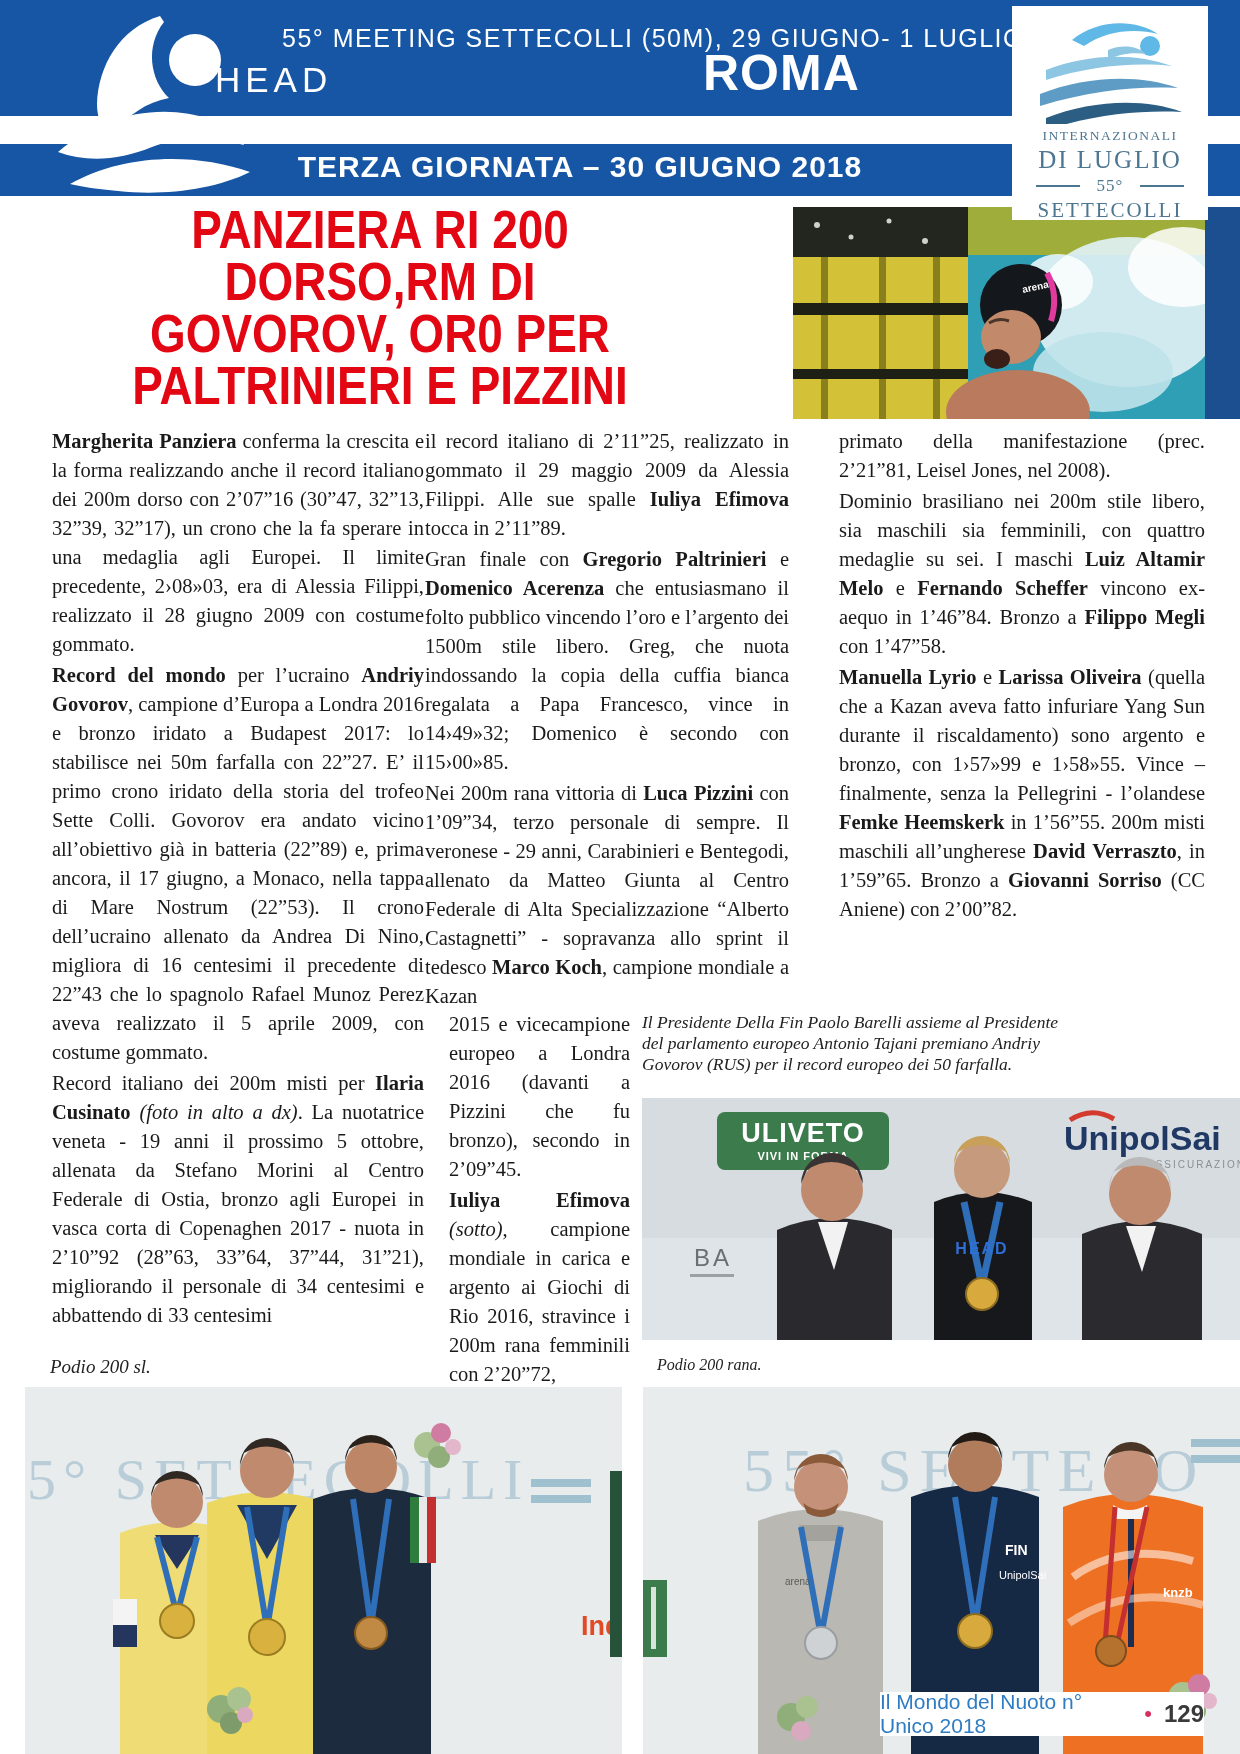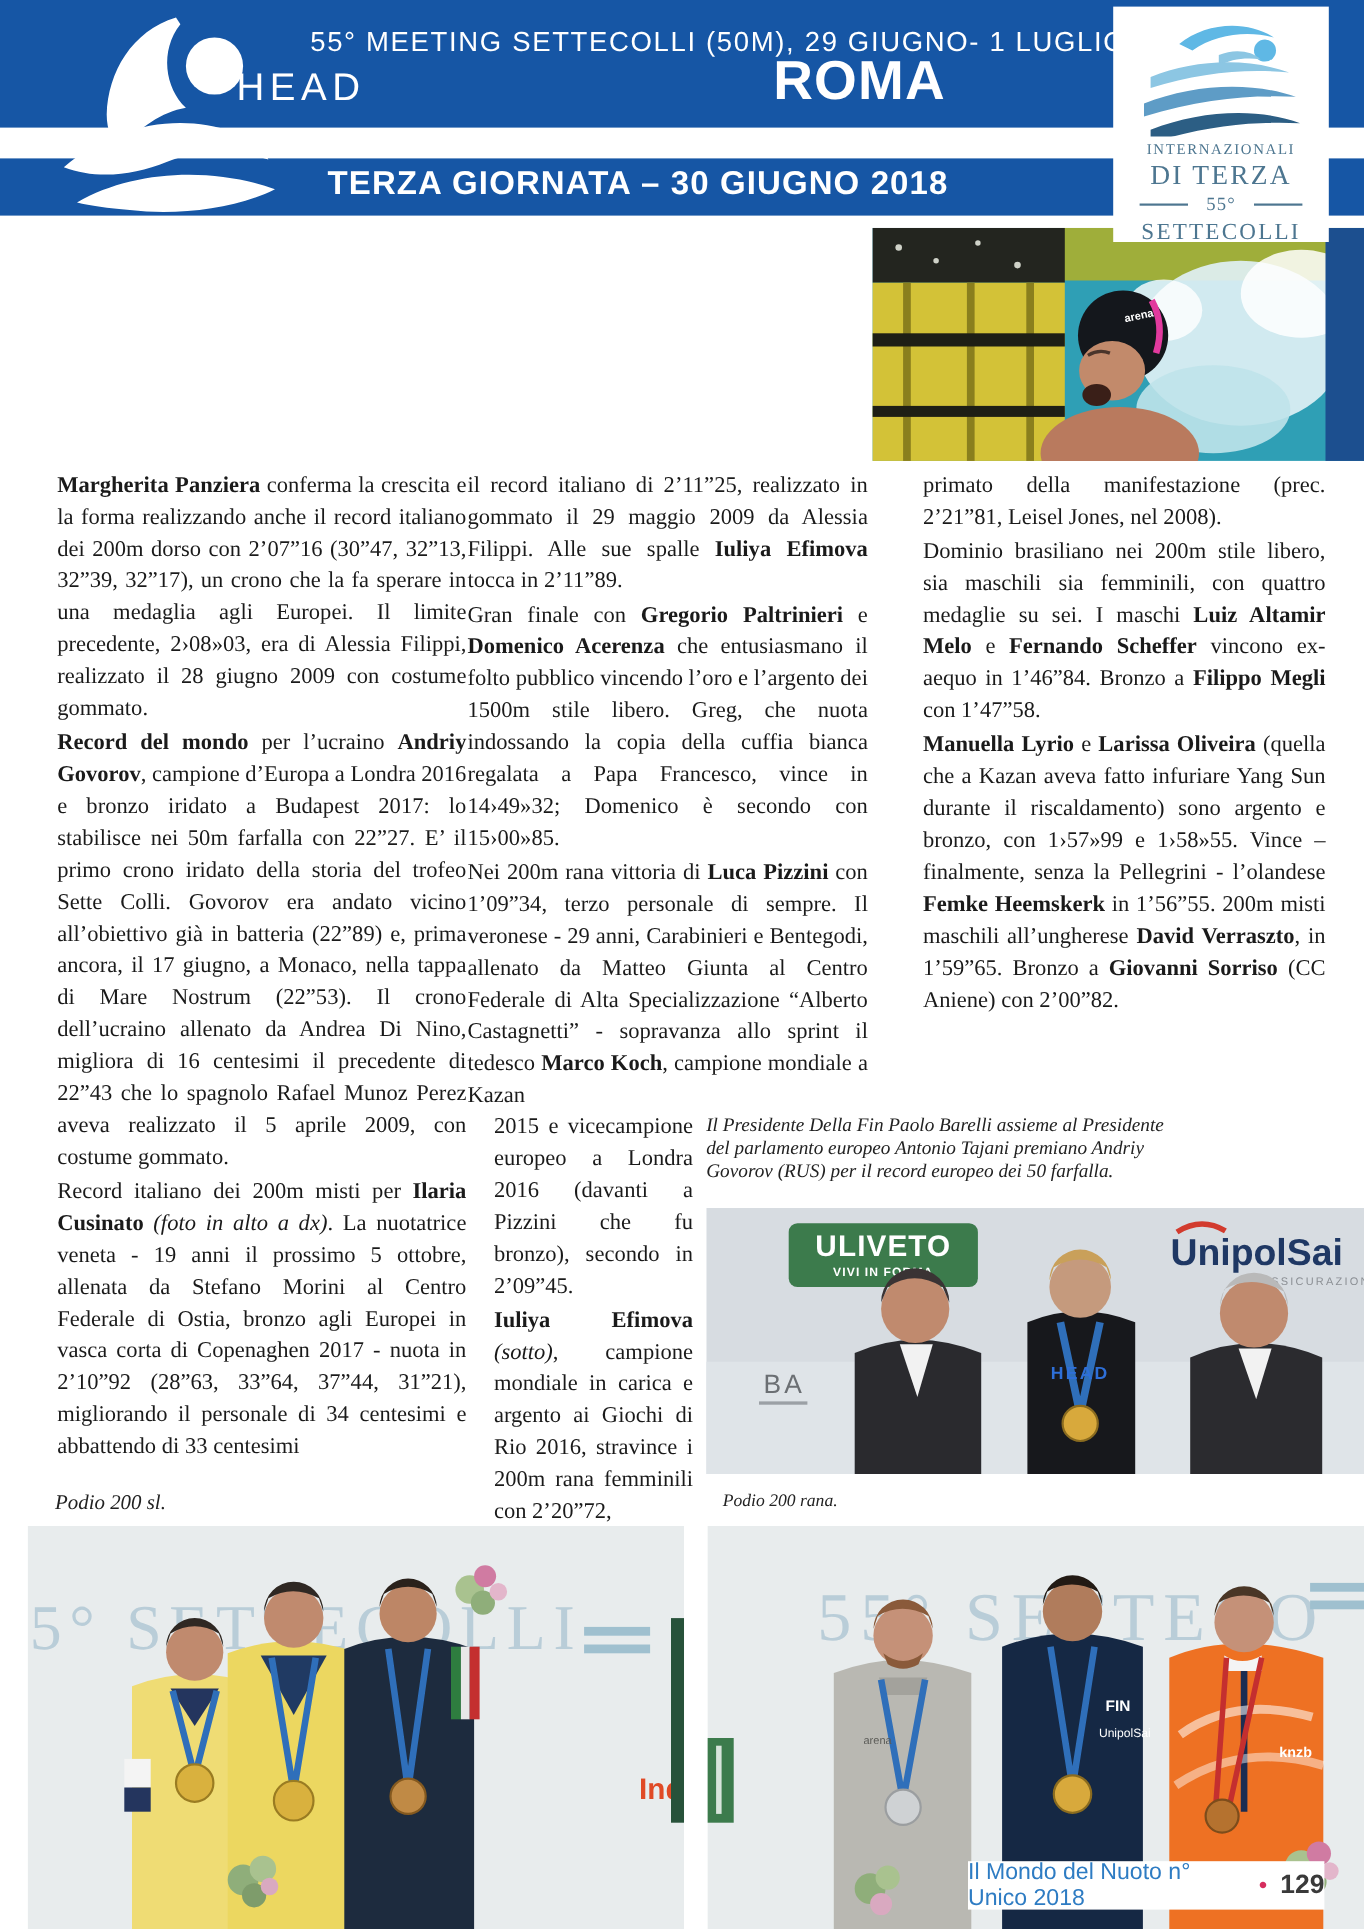--- a/index.html
+++ b/index.html
@@ -76,29 +76,35 @@
   <div class="logobox">
     <svg width="196" height="118" viewBox="0 0 196 118">
       <path d="M60,34 C84,14 122,12 146,28 C124,22 94,24 72,40 Z" fill="#5fb8e5"></path>
       <circle cx="138" cy="40" r="10" fill="#5fb8e5"></circle>
       <path d="M96,44 C110,38 126,40 134,48 C120,46 106,48 96,54 Z" fill="#8cc6e3"></path>
       <path d="M34,64 C74,48 122,46 160,60 C122,56 78,60 34,74 Z" fill="#8cc6e3"></path>
       <path d="M28,88 C74,70 126,68 166,82 C126,80 80,84 28,100 Z" fill="#5e9cc6"></path>
       <path d="M34,112 C80,94 132,92 170,106 C130,104 84,108 34,124 Z" fill="#2c5e84"></path>
     </svg>
     <div style="color:#4d7690;font-size:13.5px;letter-spacing:1.5px;margin-top:4px;">INTERNAZIONALI</div>
-    <div style="color:#4d7690;font-size:25px;letter-spacing:2px;margin-top:2px;">DI TERZA</div>
+    <div style="color:#4d7690;font-size:25px;letter-spacing:2px;margin-top:2px;">DI LUGLIO</div>
     <div style="color:#4d7690;font-size:17px;letter-spacing:1px;margin-top:2px;position:relative;">
       <span style="position:absolute;left:24px;top:9px;width:44px;border-top:2px solid #4d7690;"></span>
       <span>55°</span>
       <span style="position:absolute;right:24px;top:9px;width:44px;border-top:2px solid #4d7690;"></span>
     </div>
     <div style="color:#4d7690;font-size:21px;letter-spacing:2px;margin-top:2px;">SETTECOLLI</div>
   </div>
 
+  <div class="headline">
+    <p>PANZIERA RI 200</p>
+    <p>DORSO,RM DI</p>
+    <p>GOVOROV, OR0 PER</p>
+    <p>PALTRINIERI E PIZZINI</p>
+  </div>
 
   <div class="photo" id="photo-swimmer">
     <svg width="447" height="212" viewBox="0 0 447 212">
       <rect x="0" y="0" width="447" height="212" fill="#2f9fb5"></rect>
       <rect x="160" y="0" width="287" height="48" fill="#9fae3a"></rect>
       <rect x="0" y="0" width="175" height="50" fill="#23251f"></rect>
       <circle cx="24" cy="18" r="3" fill="#cfd2c8"></circle>
         <circle cx="58" cy="30" r="2.5" fill="#cfd2c8"></circle>
       <circle cx="96" cy="14" r="2.5" fill="#cfd2c8"></circle>
         <circle cx="132" cy="34" r="3" fill="#cfd2c8"></circle>

